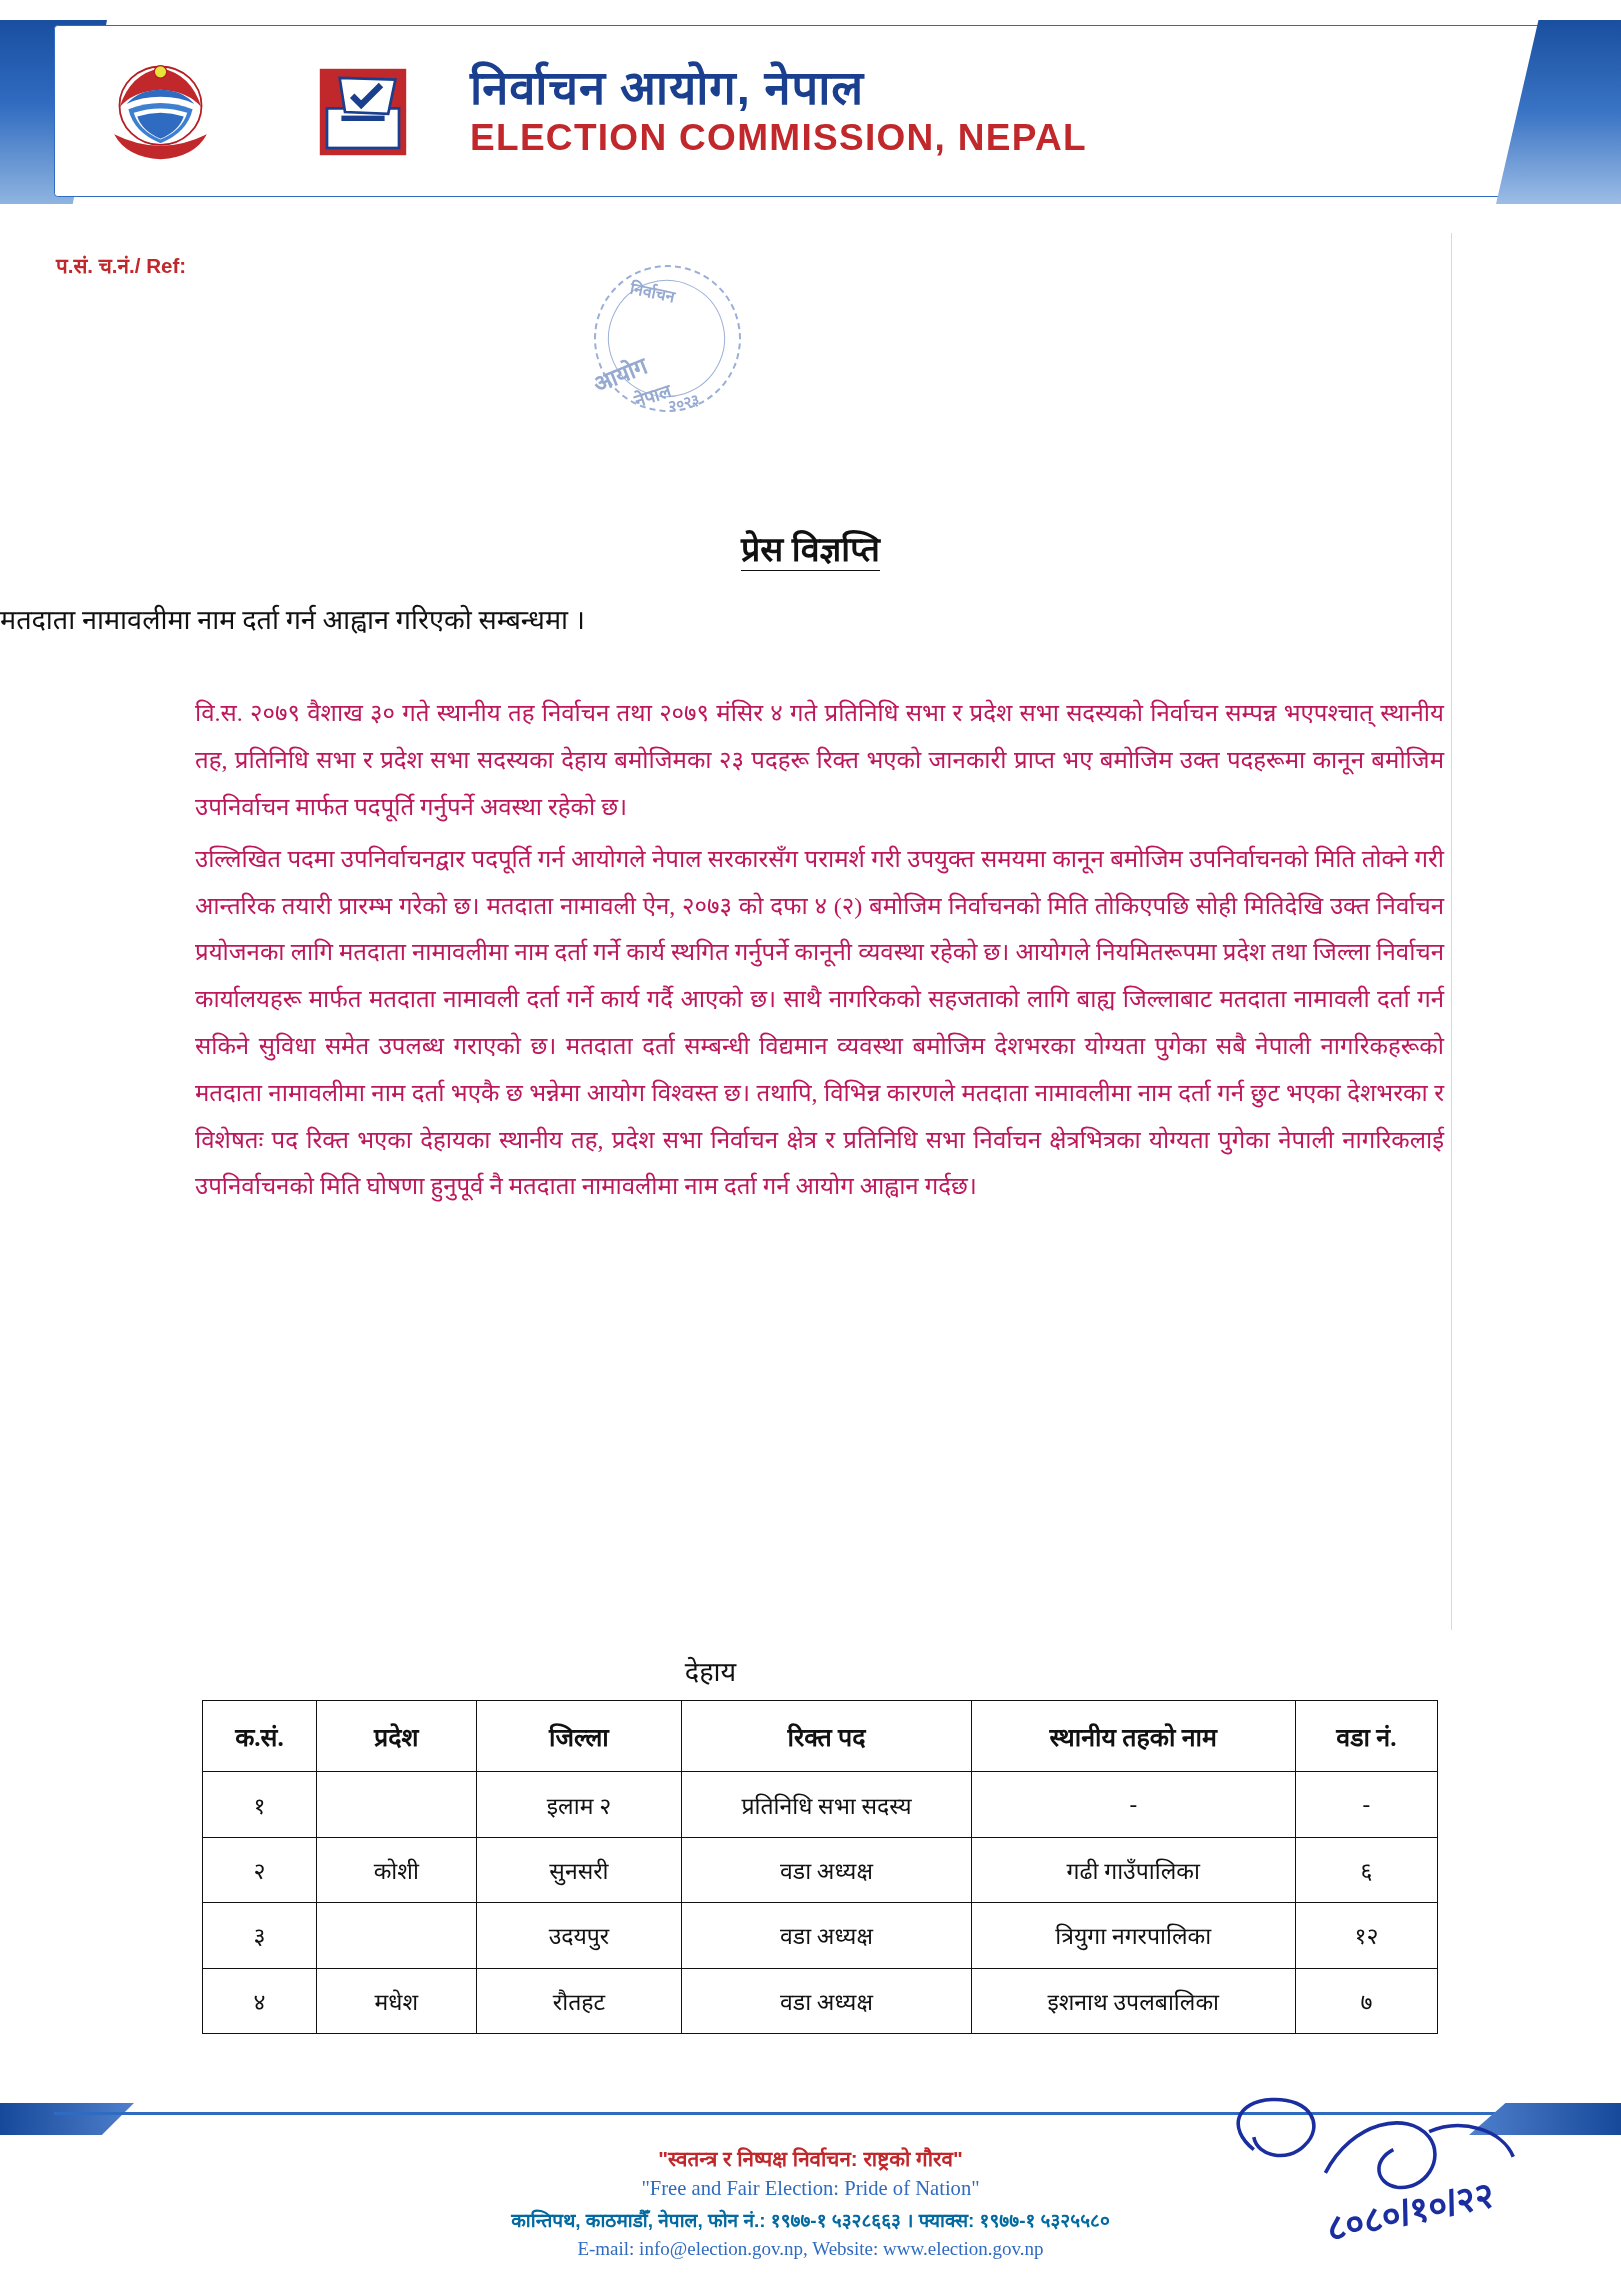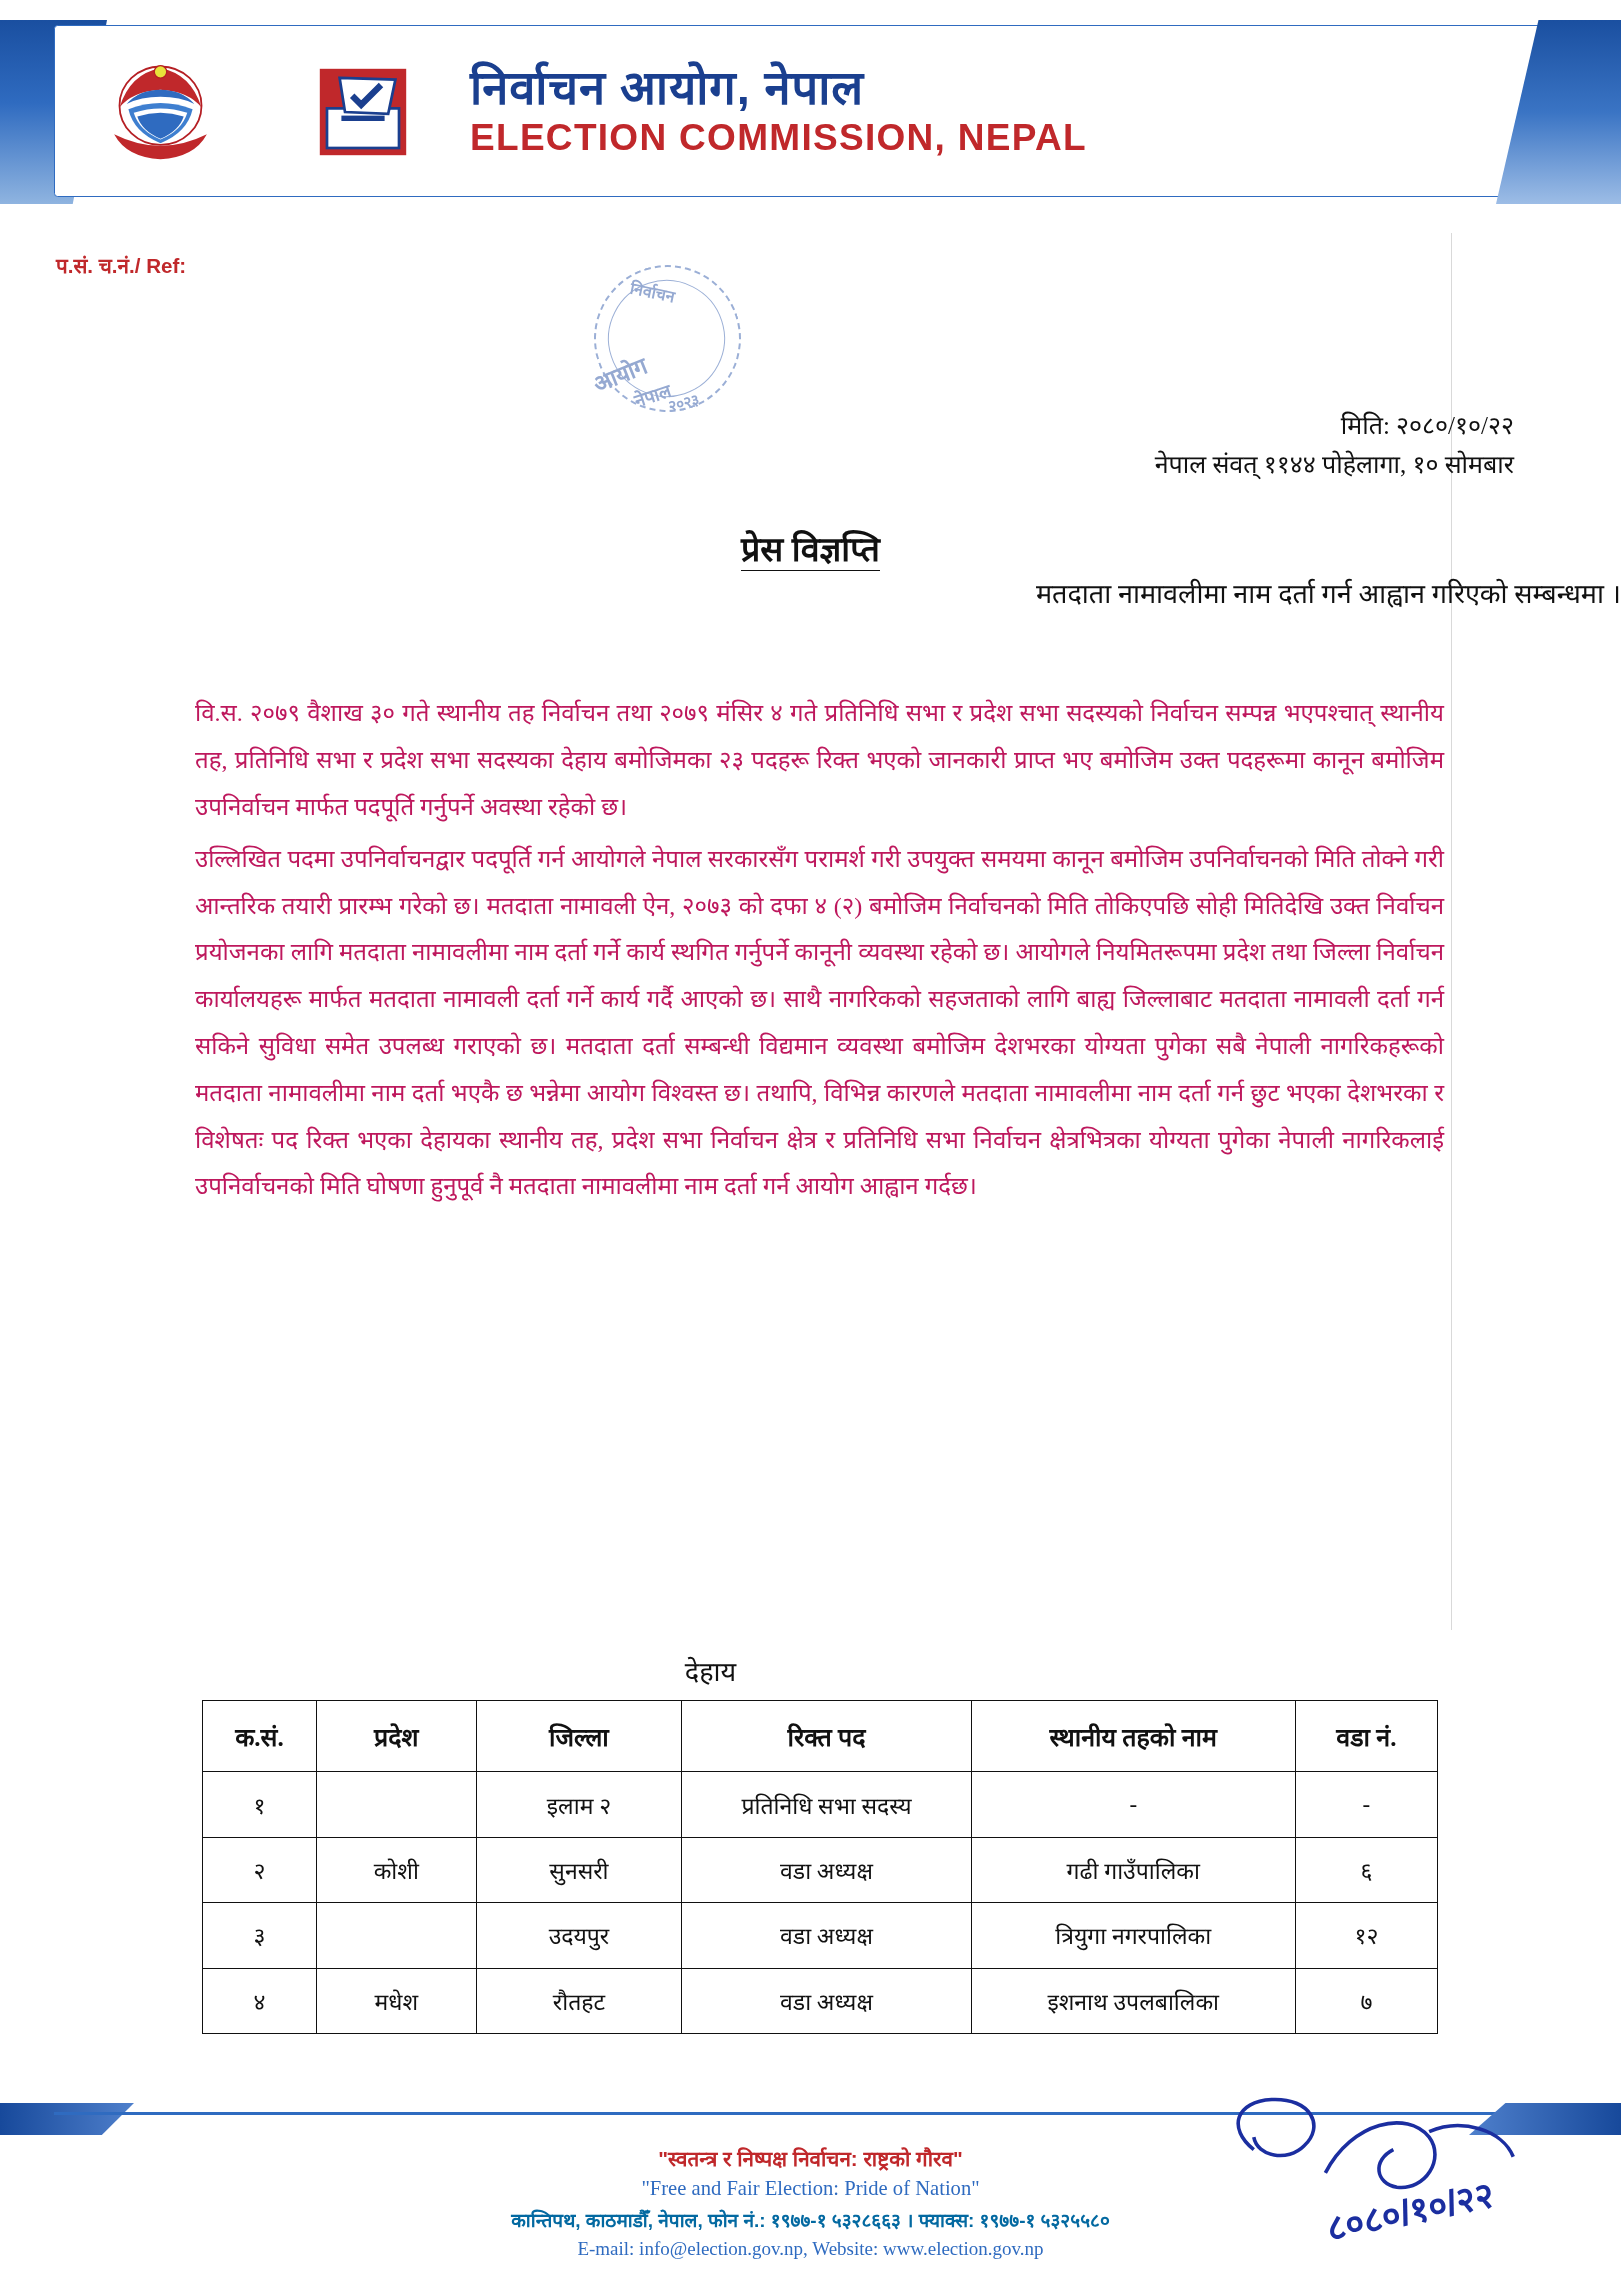--- a/index.html
+++ b/index.html
@@ -132,23 +132,23 @@
     left: 0; top: 525px;
     width: 1621px;
     text-align: center;
     font-size: 34px;
     font-weight: bold;
     color: #111;
   }
   .press-title span { border-bottom: 1.8px solid #111; padding-bottom: 1.8px; }
   .subject {
     position: absolute;
-    left: 0; top: 574px;
+    left: 0; top: 600px;
     width: 1621px;
-    text-align: right;
+    text-align: left;
     font-size: 27px;
     color: #111;
   }
   
   .body-text {
     position: absolute;
     left: 195px; top: 690px;
     width: 1249px;
     font-size: 24px;
     line-height: 1.95;
@@ -312,24 +312,20 @@
     <div class="ring"></div>
     <div class="ring2"></div>
     <div class="st-text st-top">निर्वाचन</div>
     <div class="st-text st-np">आयोग</div>
     <div class="st-text st-np2">नेपाल</div>
     <div class="st-text st-yr">२०२३</div>
   </div>
 
   <div class="margin-line"></div>
 
-  <div class="date-block">
-    <div>मिति: २०८०/१०/२२</div>
-    <div>नेपाल संवत् ११४४ पोहेलागा, १० सोमबार</div>
-  </div>
 
   <div class="press-title">
     <span>प्रेस विज्ञप्ति</span>
   </div>
   <div class="subject">मतदाता नामावलीमा नाम दर्ता गर्न आह्वान गरिएको सम्बन्धमा ।</div>
 
   <div class="body-text">
     <p>वि.स. २०७९ वैशाख ३० गते स्थानीय तह निर्वाचन तथा २०७९ मंसिर ४ गते प्रतिनिधि सभा र प्रदेश सभा सदस्यको निर्वाचन सम्पन्न भएपश्चात् स्थानीय तह, प्रतिनिधि सभा र प्रदेश सभा सदस्यका देहाय बमोजिमका २३ पदहरू रिक्त भएको जानकारी प्राप्त भए बमोजिम उक्त पदहरूमा कानून बमोजिम उपनिर्वाचन मार्फत पदपूर्ति गर्नुपर्ने अवस्था रहेको छ।</p>
     <p>उल्लिखित पदमा उपनिर्वाचनद्वार पदपूर्ति गर्न आयोगले नेपाल सरकारसँग परामर्श गरी उपयुक्त समयमा कानून बमोजिम उपनिर्वाचनको मिति तोक्ने गरी आन्तरिक तयारी प्रारम्भ गरेको छ। मतदाता नामावली ऐन, २०७३ को दफा ४ (२) बमोजिम निर्वाचनको मिति तोकिएपछि सोही मितिदेखि उक्त निर्वाचन प्रयोजनका लागि मतदाता नामावलीमा नाम दर्ता गर्ने कार्य स्थगित गर्नुपर्ने कानूनी व्यवस्था रहेको छ। आयोगले नियमितरूपमा प्रदेश तथा जिल्ला निर्वाचन कार्यालयहरू मार्फत मतदाता नामावली दर्ता गर्ने कार्य गर्दै आएको छ। साथै नागरिकको सहजताको लागि बाह्य जिल्लाबाट मतदाता नामावली दर्ता गर्न सकिने सुविधा समेत उपलब्ध गराएको छ। मतदाता दर्ता सम्बन्धी विद्यमान व्यवस्था बमोजिम देशभरका योग्यता पुगेका सबै नेपाली नागरिकहरूको मतदाता नामावलीमा नाम दर्ता भएकै छ भन्नेमा आयोग विश्वस्त छ। तथापि, विभिन्न कारणले मतदाता नामावलीमा नाम दर्ता गर्न छुट भएका देशभरका र विशेषतः पद रिक्त भएका देहायका स्थानीय तह, प्रदेश सभा निर्वाचन क्षेत्र र प्रतिनिधि सभा निर्वाचन क्षेत्रभित्रका योग्यता पुगेका नेपाली नागरिकलाई उपनिर्वाचनको मिति घोषणा हुनुपूर्व नै मतदाता नामावलीमा नाम दर्ता गर्न आयोग आह्वान गर्दछ।</p>
   </div>

